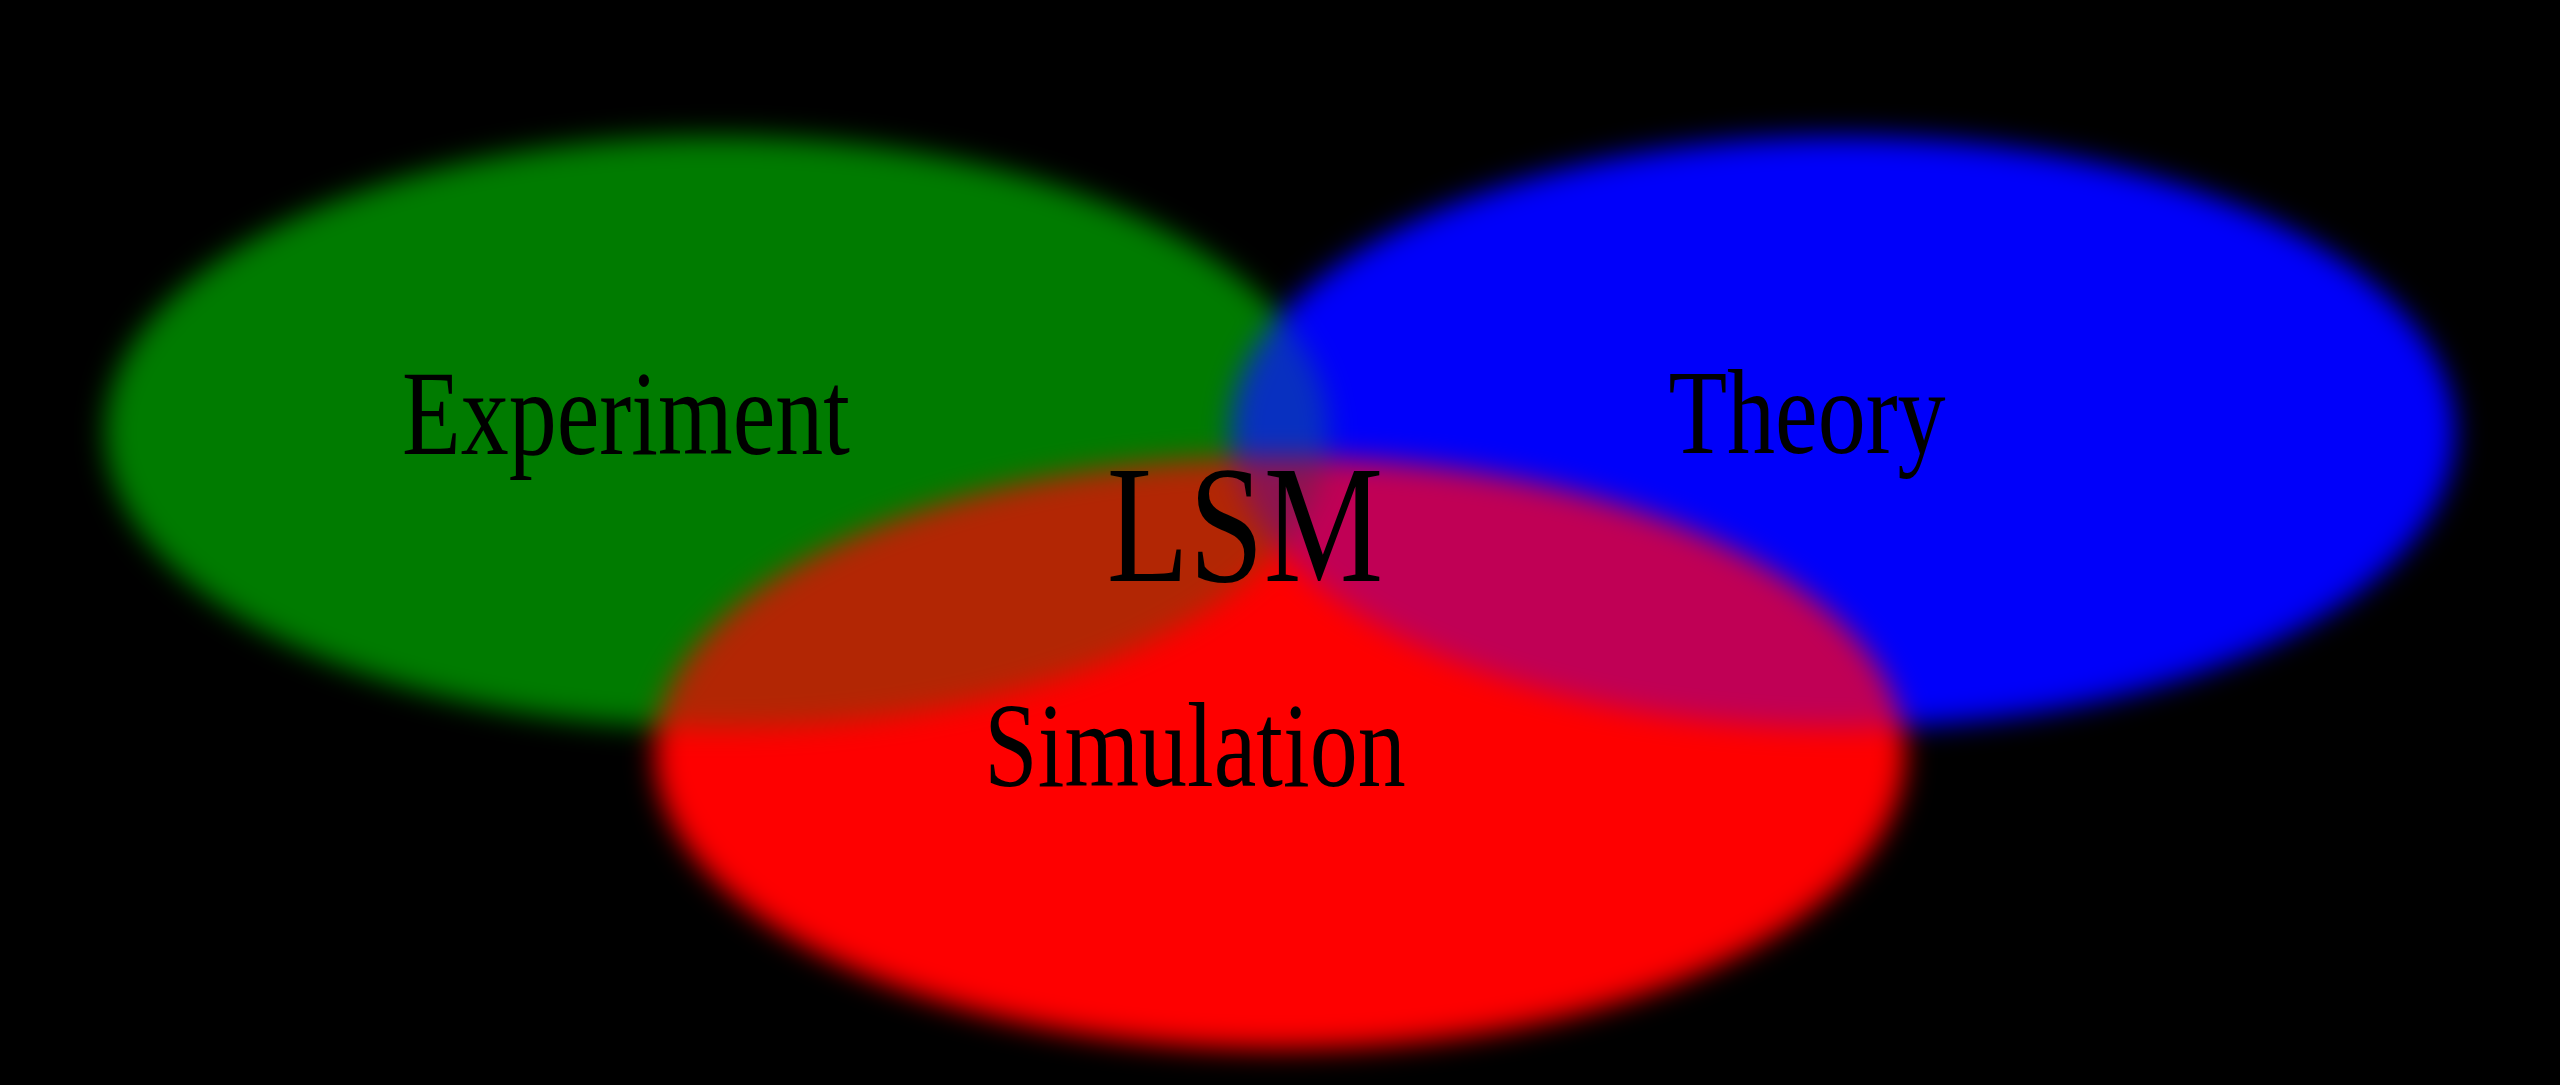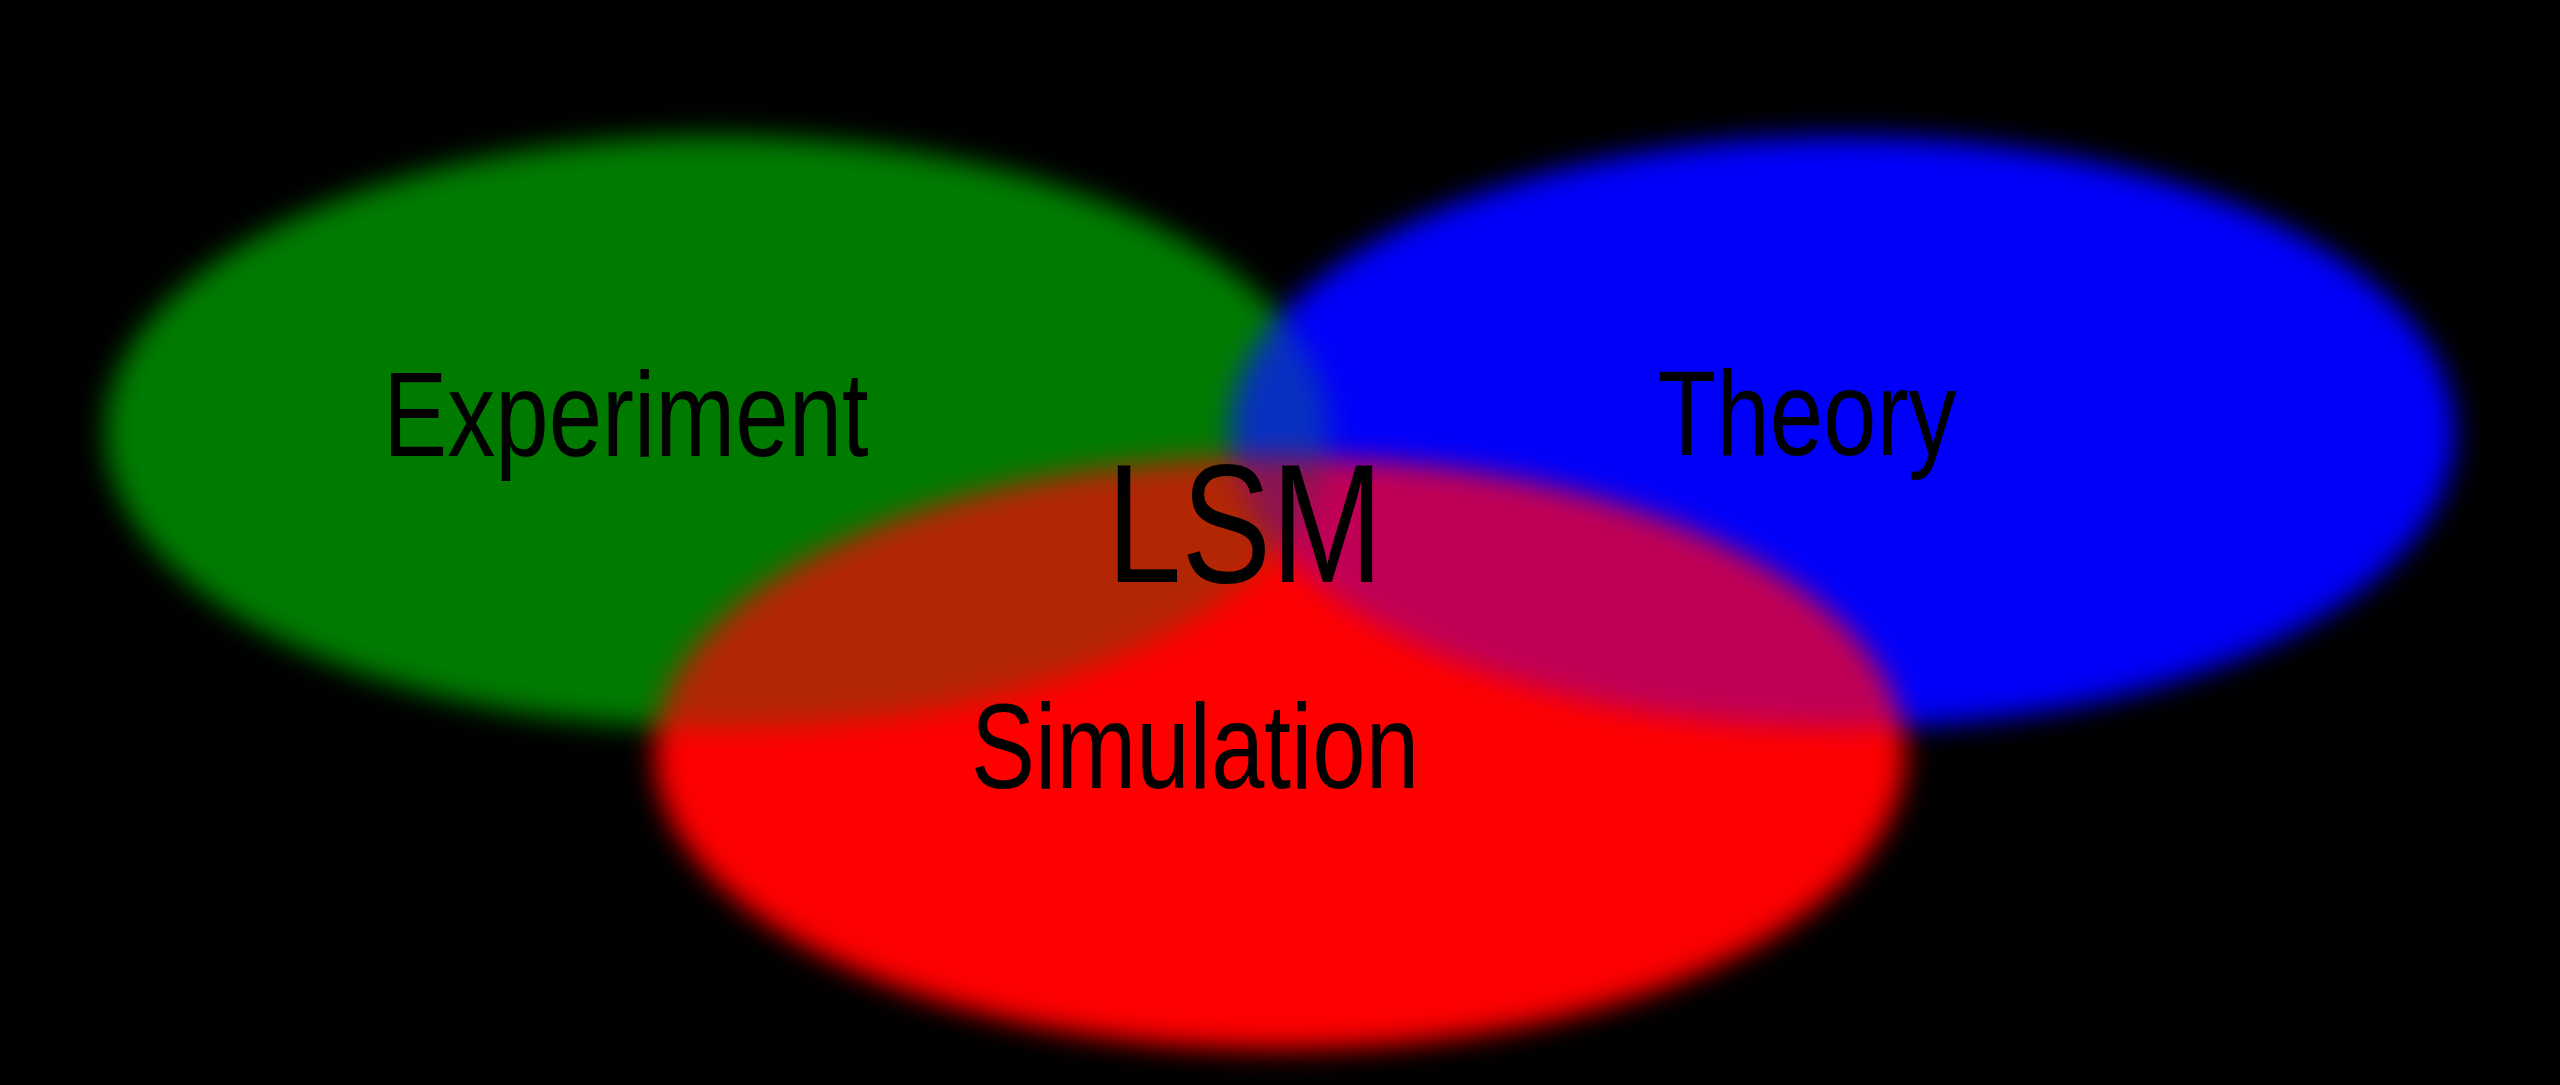--- a/index.html
+++ b/index.html
@@ -6,21 +6,21 @@
     margin: 0;
     padding: 0;
     background: #000000;
   }
   .stage {
     position: relative;
     width: 2560px;
     height: 1085px;
     background: #000000;
     overflow: hidden;
-    font-family: Liberation Sans, sans-serif;
+    font-family: Liberation Serif, serif;
   }
   
   .shapes {
     position: absolute;
     inset: 0;
     filter: blur(14px);
   }
   .layer {
     position: absolute;
     inset: 0;

